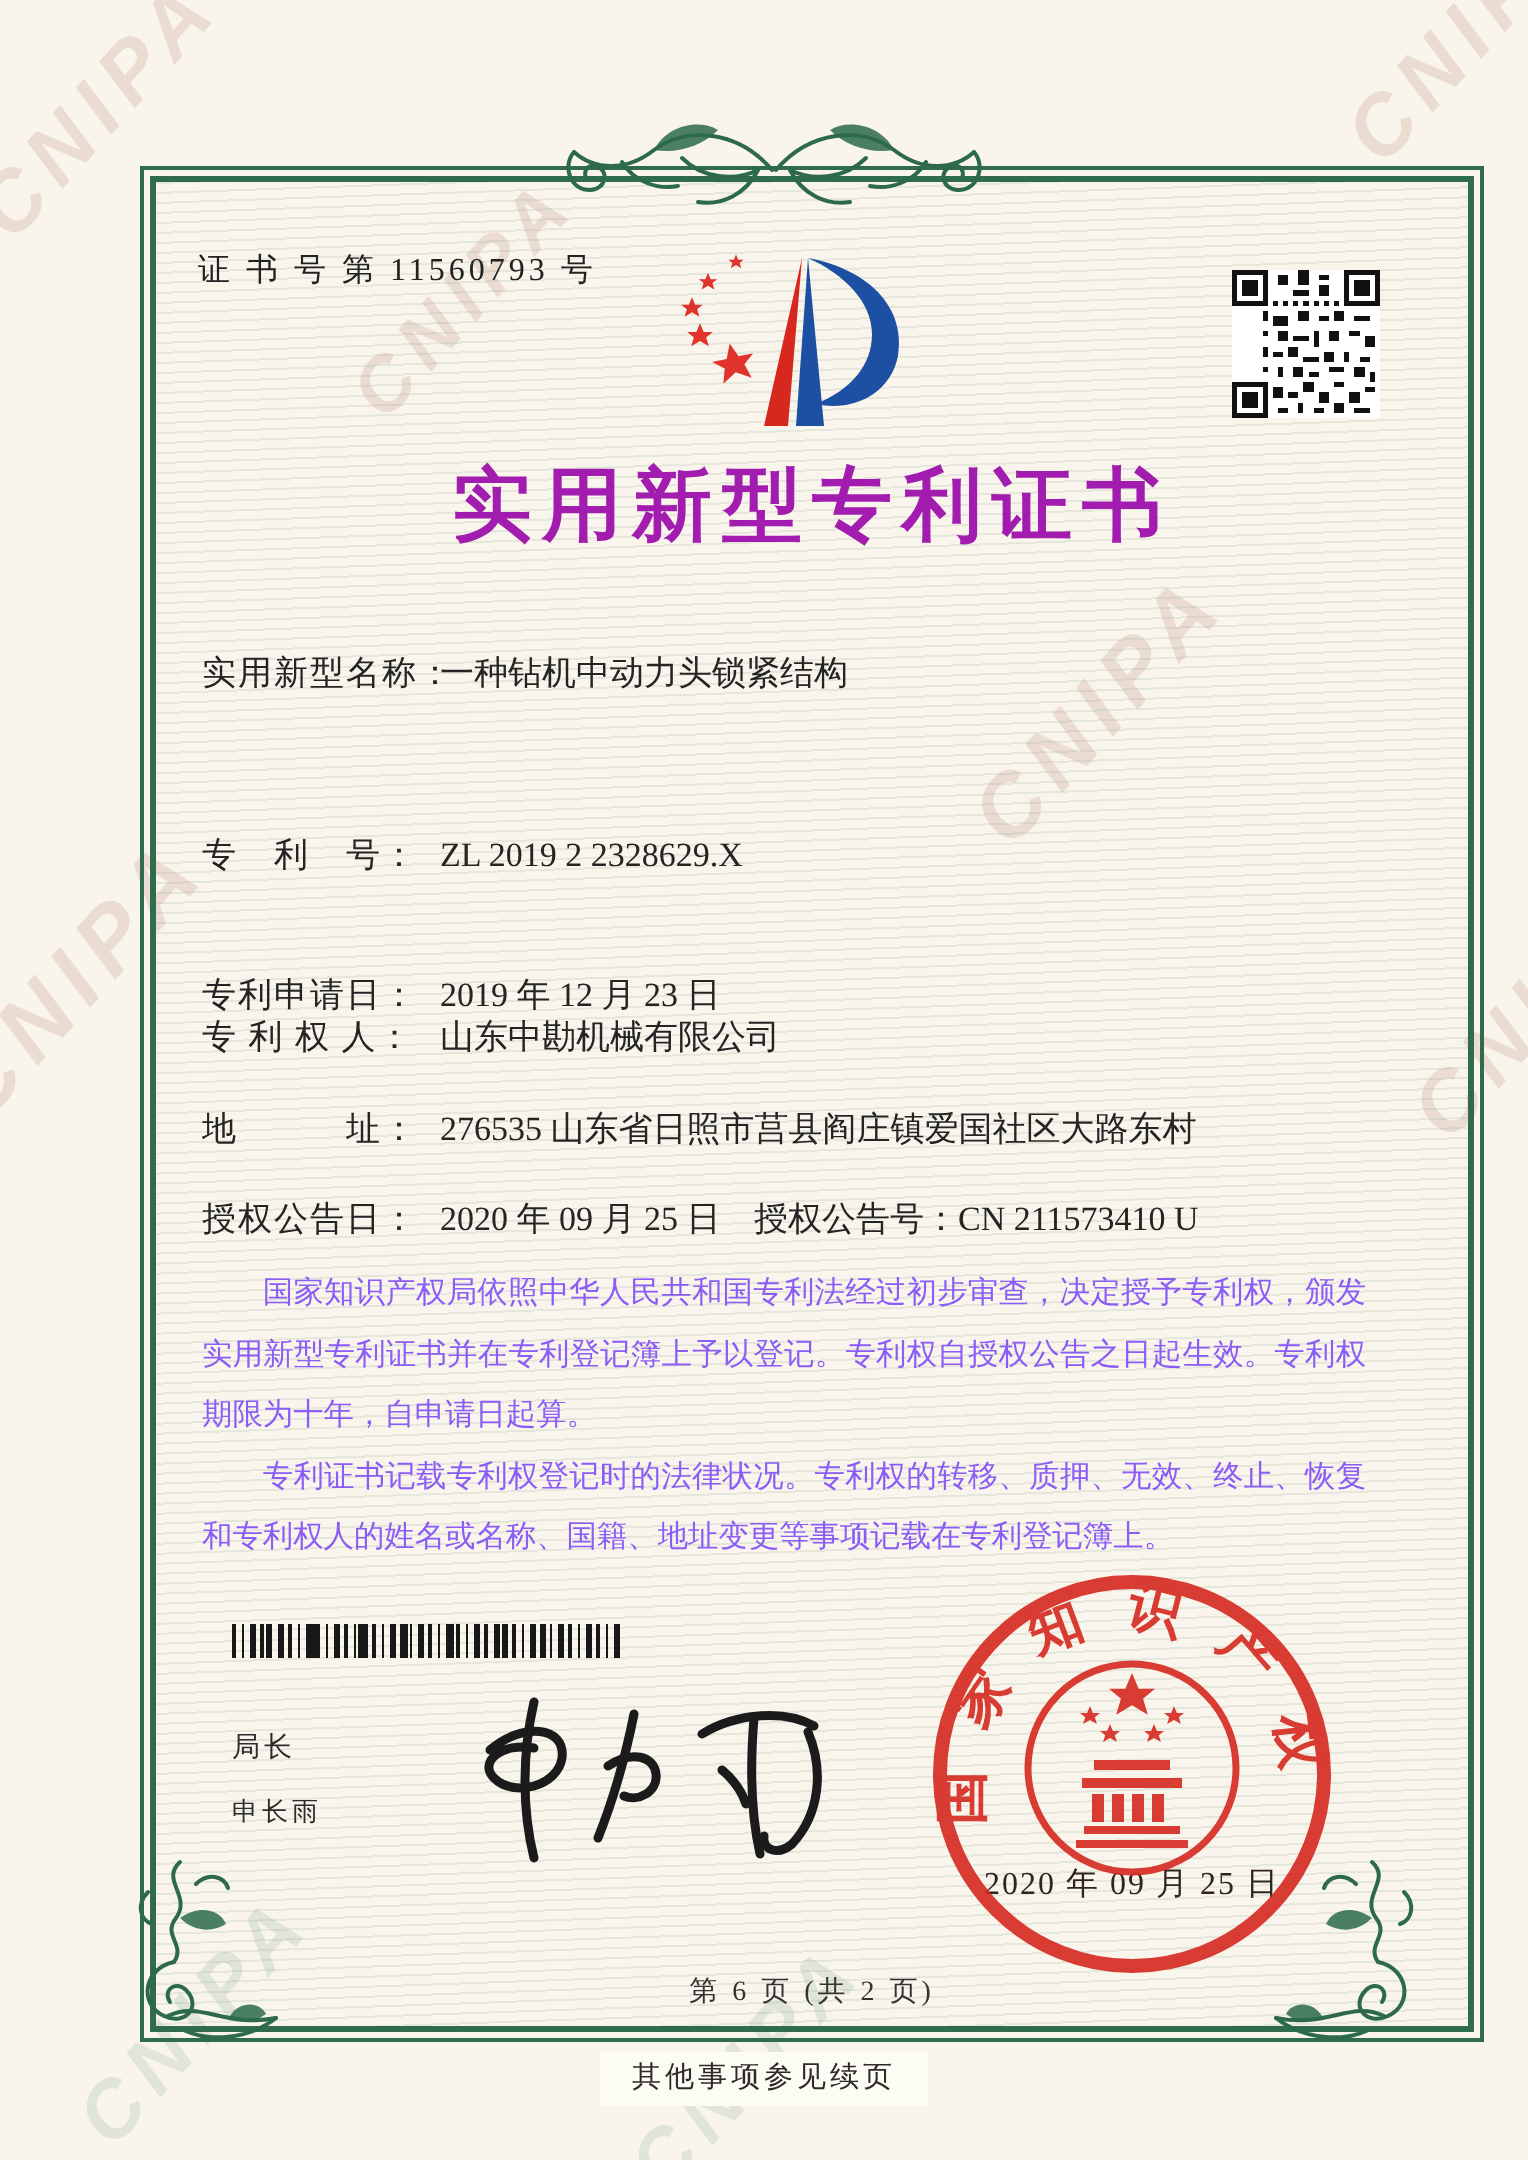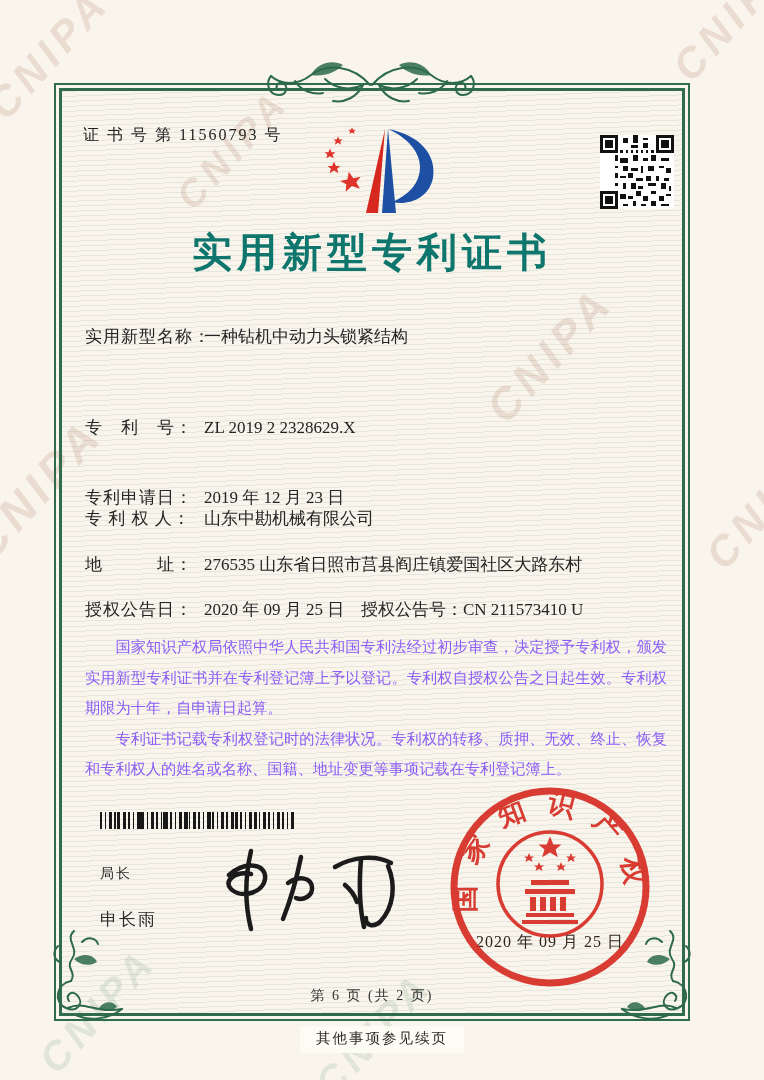--- a/index.html
+++ b/index.html
@@ -11,59 +11,59 @@
   
   .wm{
     position:absolute;z-index:0;font-family:"Liberation Sans","DejaVu Sans",sans-serif;
     font-weight:700;font-style:italic;letter-spacing:6px;font-size:42px;
     transform:rotate(-48deg);white-space:nowrap;pointer-events:none;
   }
   .wm-pink{color:rgba(202,162,150,0.30);}
   .wm-green{color:rgba(160,185,160,0.28);}
   
   .cert{
-    position:absolute;left:54px;top:83px;width:632px;height:934px;
-    border:2px solid #2f6b4c;background:transparent;
+    position:absolute;left:70px;top:83px;width:632px;height:934px;
+    border:2px solid #2f6b4c;background:transparent;padding-left:36px;
   }
   .cert::before{ 
     content:"";position:absolute;inset:6px;
     background:repeating-linear-gradient(178deg,rgba(120,152,126,0.15) 0 1px,transparent 1px 5px);
     pointer-events:none;
   }
   .cert::after{ 
     content:"";position:absolute;inset:3px;border:3px solid #2f6b4c;pointer-events:none;
   }
   .cert > *{position:absolute;z-index:2;}
   
   .cert-no{left:27px;top:40px;font-size:16px;letter-spacing:2px;color:#222;}
   .logo{left:252px;top:36px;width:140px;height:96px;}
   .qr{left:544px;top:50px;width:74px;height:74px;}
   .title{
     left:0;right:0;top:140px;text-align:center;font-size:40px;font-weight:700;
-    letter-spacing:5px;color:#0f766e;
+    letter-spacing:5px;color:#a21caf;
   }
   
   .row{left:29px;width:586px;font-size:17px;white-space:nowrap;color:#242424;}
   .lbl{display:inline-block;width:119px;letter-spacing:1px;}
   .grant-no{position:absolute;left:276px;top:0;white-space:nowrap;}
   
   .body-text{left:29px;top:547px;width:582px;}
   .body-text p{
     margin:0;font-size:15.2px;line-height:30.5px;text-indent:2em;
     text-align:justify;color:#8b5cf6;
   }
   
   .barcode{
     left:44px;top:727px;width:196px;height:17px;
     background-image:
       repeating-linear-gradient(90deg,#181818 0 2px,transparent 2px 5px,#181818 5px 6px,transparent 6px 9px,#181818 9px 12px,transparent 12px 14px),
       repeating-linear-gradient(90deg,transparent 0 17px,#181818 17px 19px,transparent 19px 23px);
   }
   .signer-title{left:44px;top:780px;font-size:14px;letter-spacing:2px;}
-  .signer-name{left:44px;top:812px;font-size:17px;letter-spacing:2px;margin-top:11px;}
+  .signer-name{left:44px;top:812px;font-size:13px;letter-spacing:2px;}
   .signature{left:159px;top:758px;width:185px;height:92px;}
   .issue-date{left:389px;top:847px;width:210px;text-align:center;font-size:16px;letter-spacing:1px;color:#30241f;z-index:2;}
   .seal{left:389px;top:697px;width:210px;height:210px;z-index:3;opacity:0.9;pointer-events:none;}
   .seal-arc-text{font-size:27px;letter-spacing:19px;font-weight:700;fill:#d5281e;font-family:"Liberation Serif","DejaVu Serif",serif;}
   .page-info{left:0;right:0;top:902px;text-align:center;font-size:14px;letter-spacing:2px;color:#333;}
   .continuation{
     position:absolute;left:50%;top:1026px;transform:translateX(-50%);
     background:#fcfcf5;padding:3px 16px 5px;font-size:14.5px;letter-spacing:2px;color:#2e2a26;z-index:3;
   }
   

